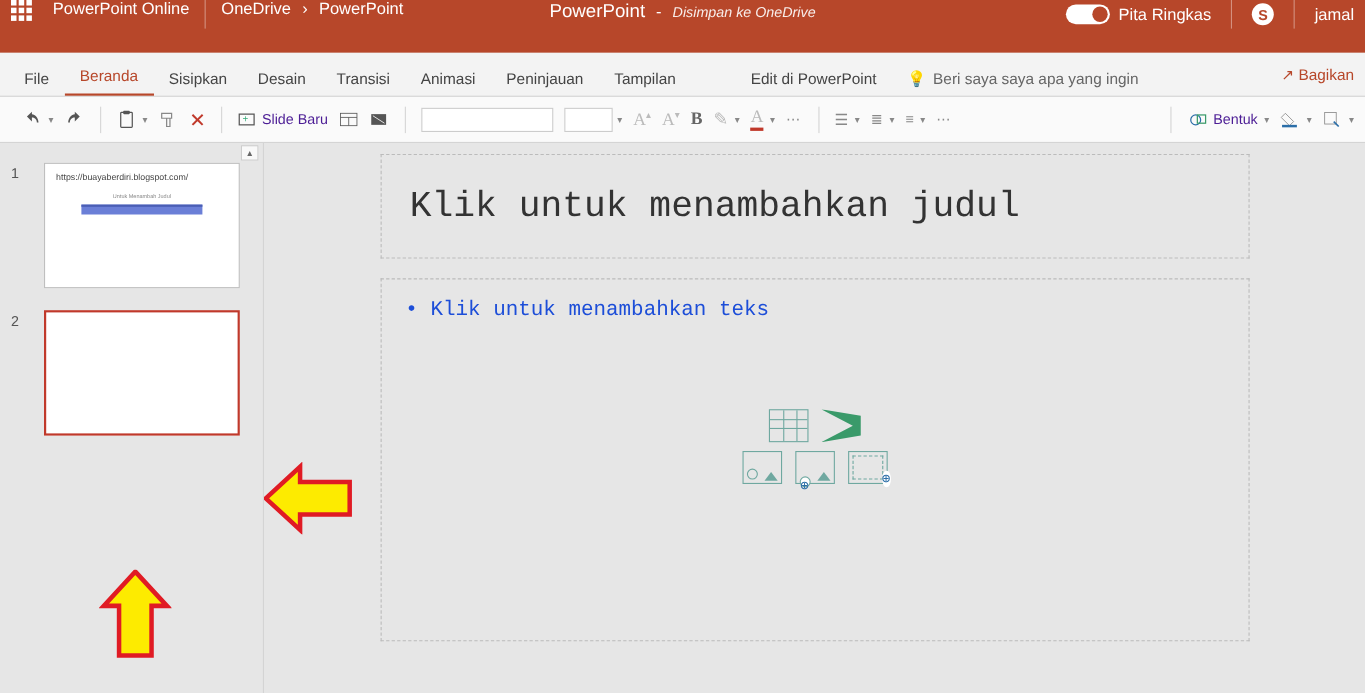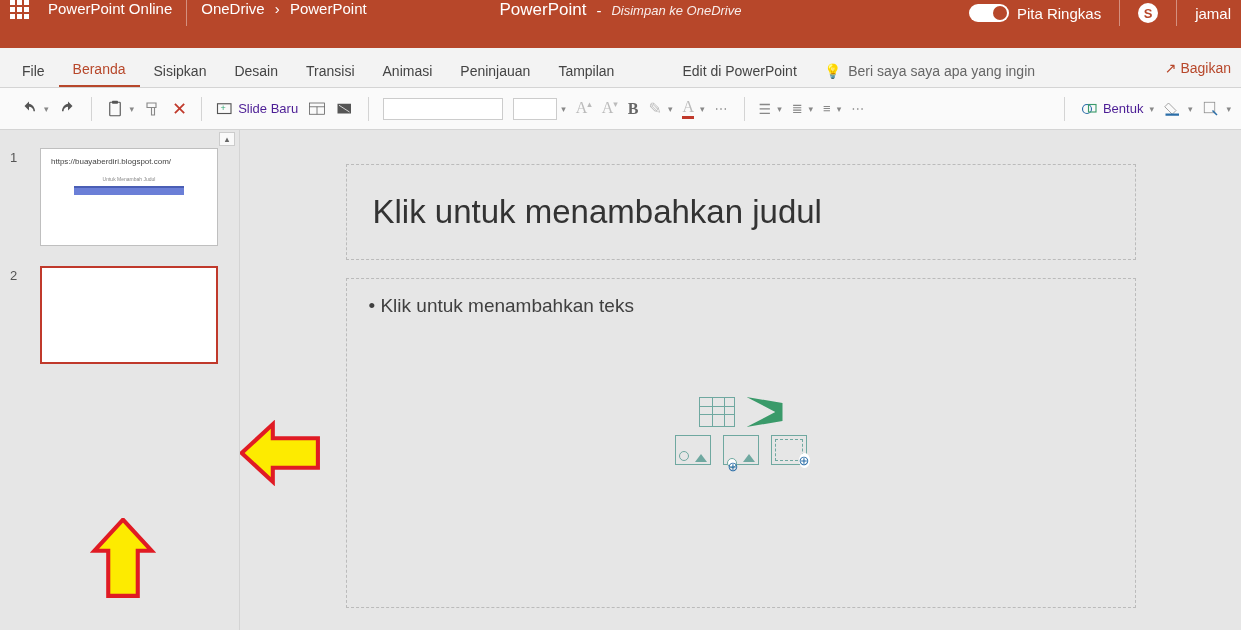--- a/index.html
+++ b/index.html
@@ -86,21 +86,21 @@
   .thumbpanel {
     width: 240px;
     background:#e6e6e6;
     border-right:1px solid #d4d4d4;
     position:relative;
     padding-top:18px;
   }
   .scrollbtn { position:absolute; top:2px; right:4px; width:16px; height:14px; background:#f9f9f9; border:1px solid #ccc; font-size:9px; display:flex; align-items:center; justify-content:center; color:#666; }
   .slidenum { position:absolute; left:10px; font-size:13px; color:#555; }
   .thumb {
-    width:178px; height:98px;
+    width:178px; height:114px;
     background:#fff;
     border:1px solid #bfbfbf;
     margin-left:40px;
   }
   .thumb-wrap { position:relative; margin-bottom:20px; }
   .thumb.selected { border:2px solid #c0392b; }
   .thumb1-inner { padding:8px 10px; }
   .thumb1-title { font-size:8px; color:#444; }
   .thumb1-sub { font-size:5px; color:#888; margin-top:10px; text-align:center; }
   .thumb1-bar { width:110px; height:9px; background:#6b7fd7; margin:4px auto 0; border-top:2px solid #4a5eb5; }
@@ -109,37 +109,37 @@
   .arrow-left {
     position:absolute; left:240px; top:290px;
     width:82px; height:66px;
   }
   .arrow-up {
     position:absolute; left:90px; top:388px;
     width:66px; height:82px;
   }
 
   
-  .canvas-area { flex:1; display:flex; justify-content:center; align-items:flex-start; padding-top:34px; }
+  .canvas-area { flex:1; display:flex; justify-content:center; align-items:flex-start; padding-top:10px;font-family:Liberation Mono, monospace; }
   .slide {
     width: 790px; height: auto;
   }
   .title-ph {
     border:1px dashed #bbb;
     padding: 28px 26px;
     font-size: 33px;
     color:#333;
     font-weight:300;
     margin-bottom:18px;
   }
   .body-ph {
     border:1px dashed #bbb;
     padding: 16px 22px 60px;
     font-size: 19px;
-    color:#404040;
+    color:#1d4ed8;
     min-height: 330px;
   }
   .body-ph .bullet::before { content:"• "; }
   .content-icons {
     display:flex; flex-direction:column; align-items:center; gap:8px;
     margin-top:80px;
   }
   .content-icons .row { display:flex; gap:12px; }
   .cicon { width:36px; height:30px; border:1.5px solid #6fa8a0; position:relative; }
   .cicon.table { background:

